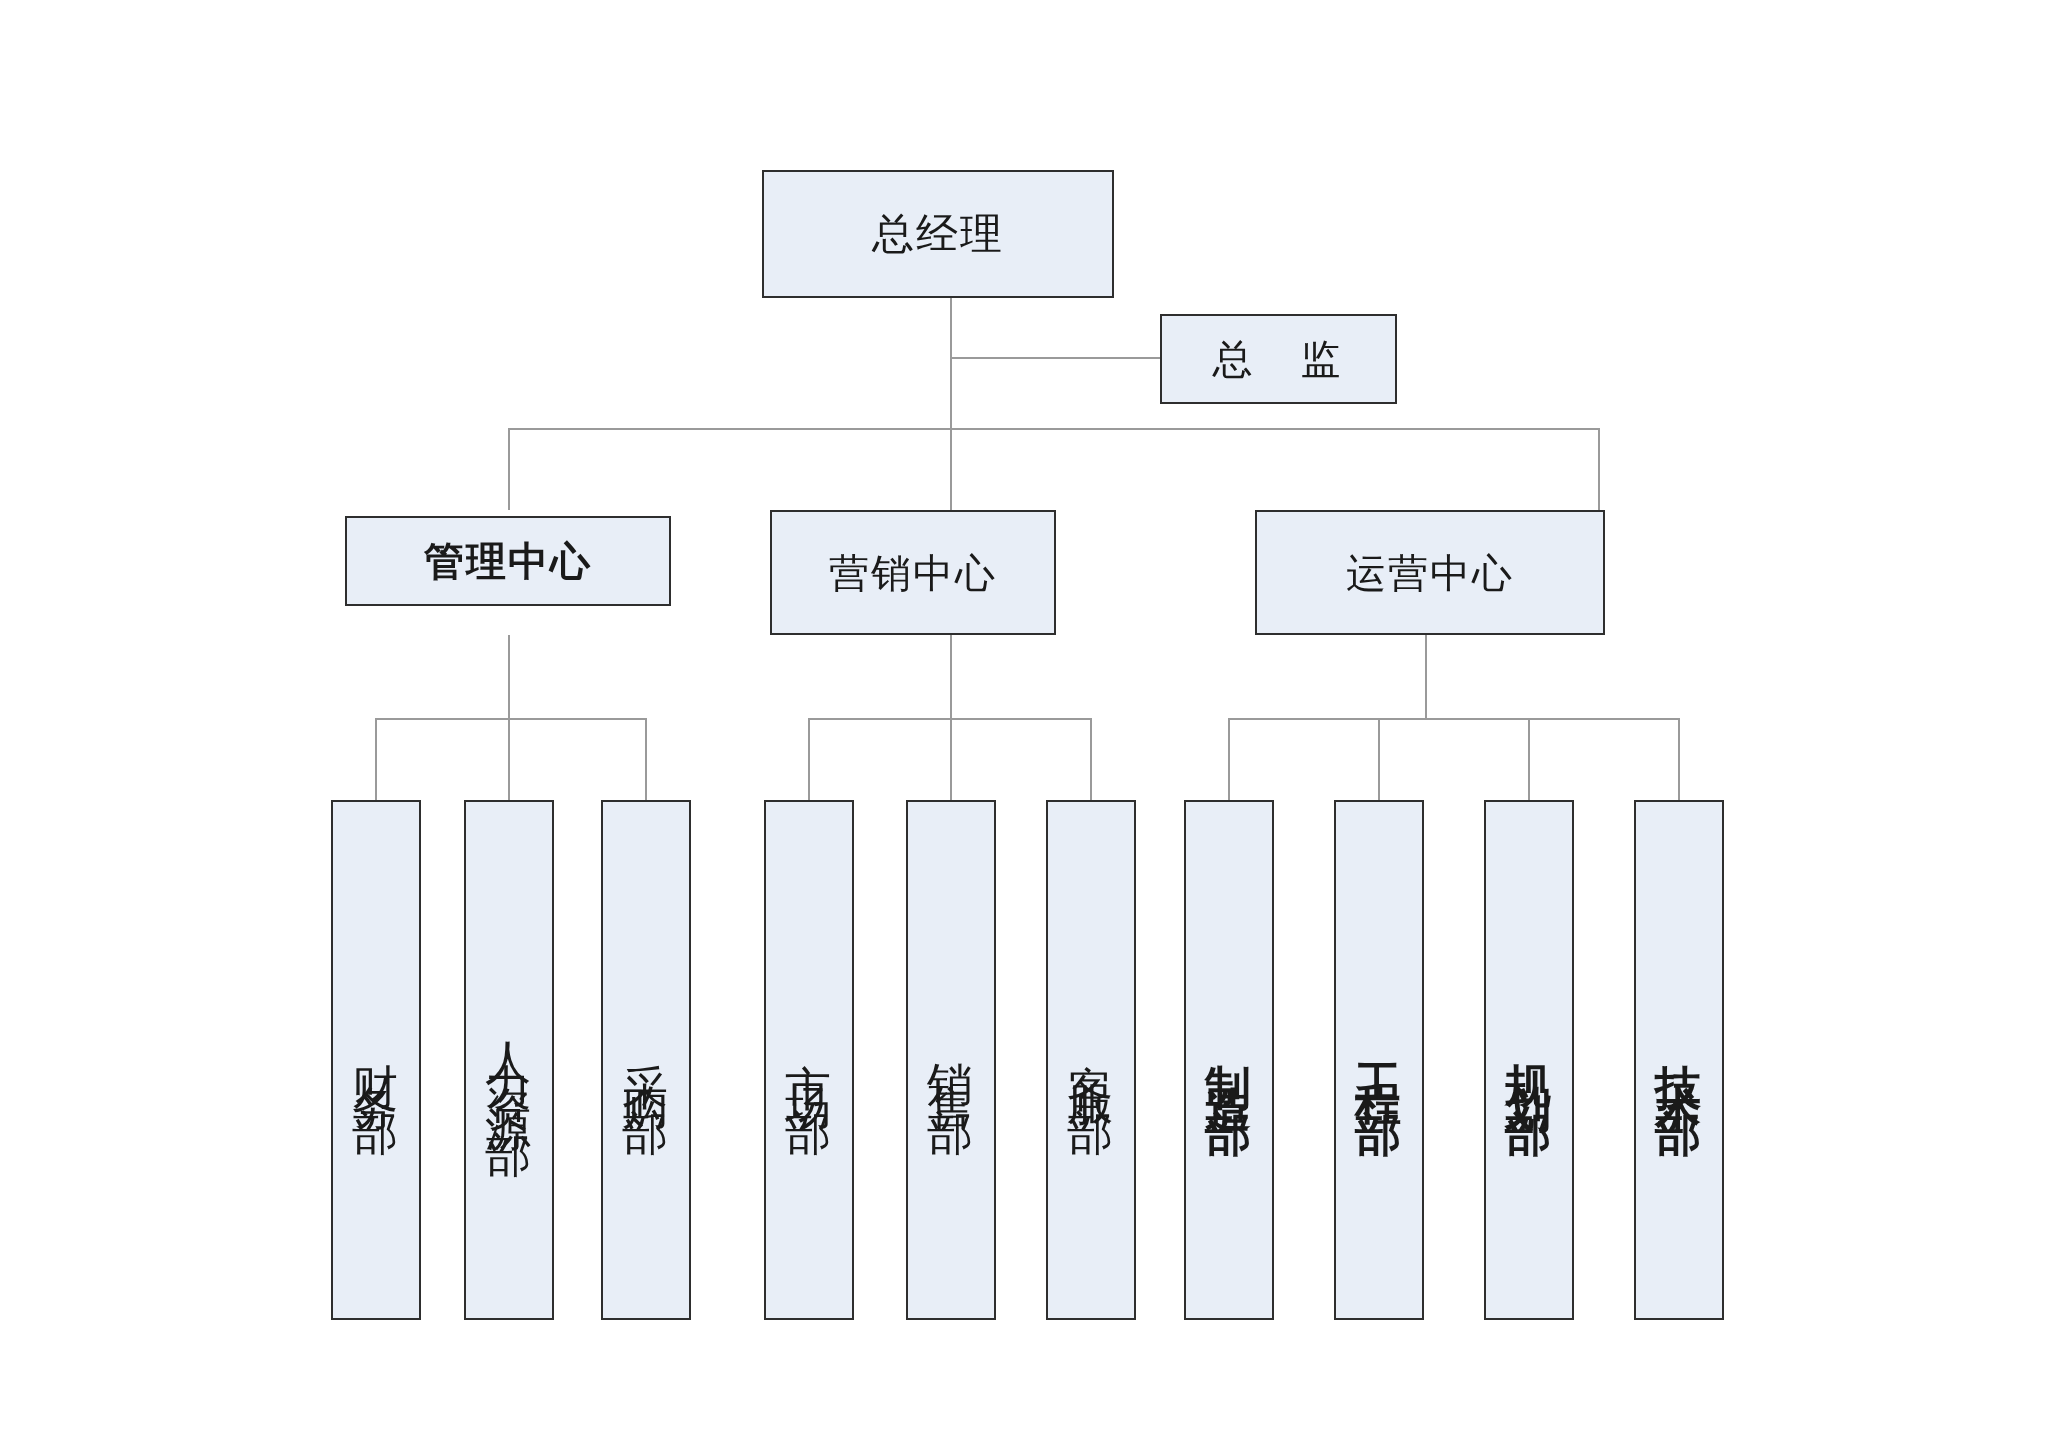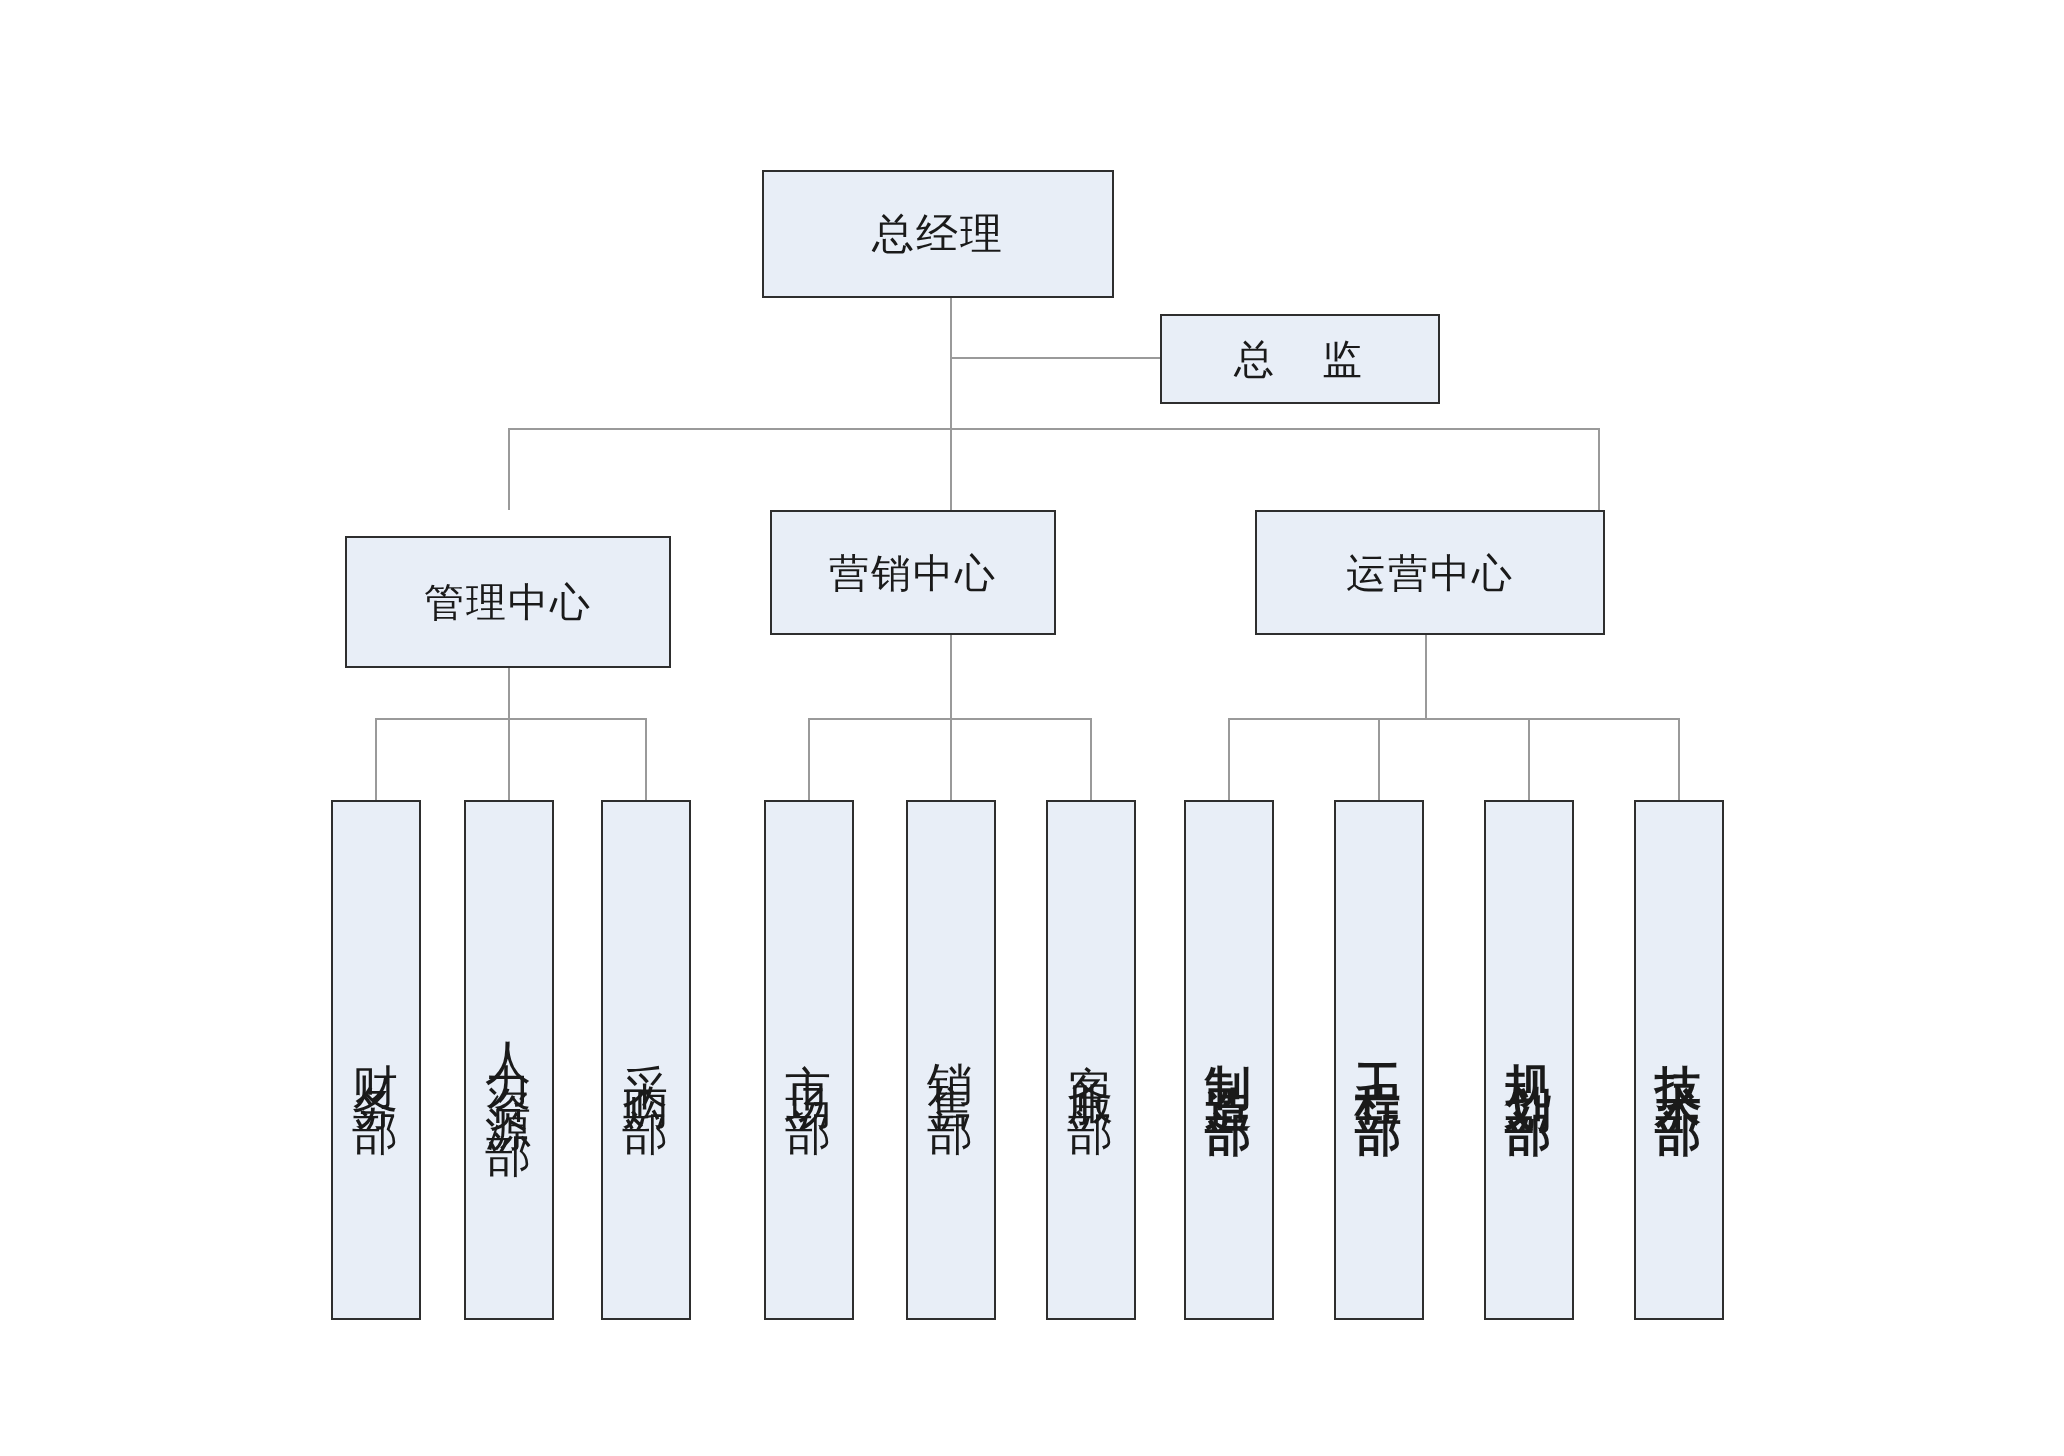--- a/index.html
+++ b/index.html
@@ -87,25 +87,25 @@
   <div class="conn h" style="left:1228px;top:718px;width:450px;"></div>
   <div class="conn v" style="left:1228px;top:718px;height:82px;"></div>
   <div class="conn v" style="left:1378px;top:718px;height:82px;"></div>
   <div class="conn v" style="left:1528px;top:718px;height:82px;"></div>
   <div class="conn v" style="left:1678px;top:718px;height:82px;"></div>
 
   <div class="node h-node root" style="left:762px;top:170px;width:352px;height:128px;">
     <span class="label">总经理</span>
   </div>
 
-  <div class="node h-node staff" style="left:1160px;top:314px;width:280px;height:90px;">
+  <div class="node h-node staff" style="left:1160px;top:314px;width:237px;height:90px;">
     <span class="label">总　监</span>
   </div>
 
-  <div class="node h-node division" style="left:345px;top:536px;width:326px;height:132px;">
+  <div class="node h-node division" style="left:345px;top:516px;width:326px;height:90px;font-weight:bold;">
     <span class="label">管理中心</span>
   </div>
 
   <div class="node h-node division" style="left:770px;top:510px;width:286px;height:125px;">
     <span class="label">营销中心</span>
   </div>
 
   <div class="node h-node division" style="left:1255px;top:510px;width:350px;height:125px;">
     <span class="label">运营中心</span>
   </div>

